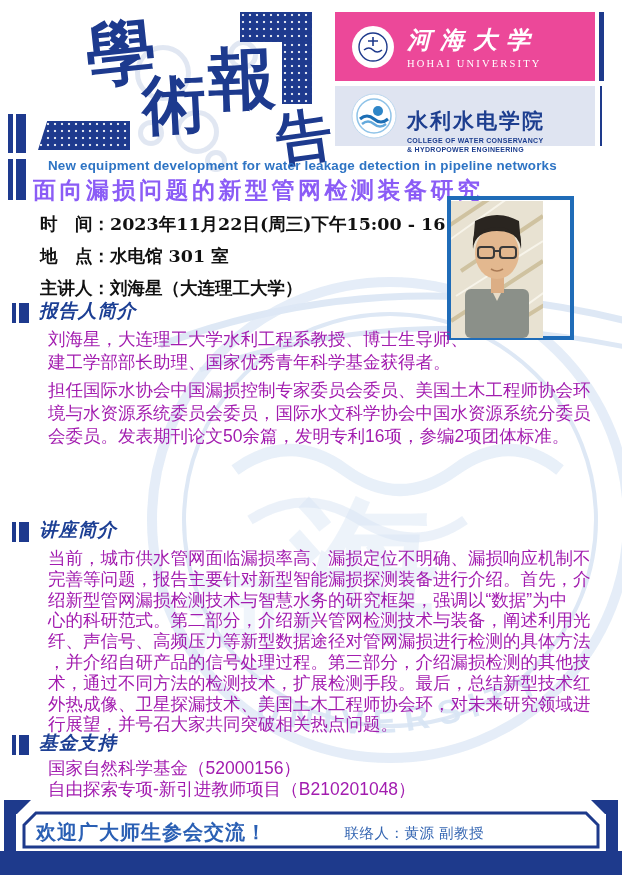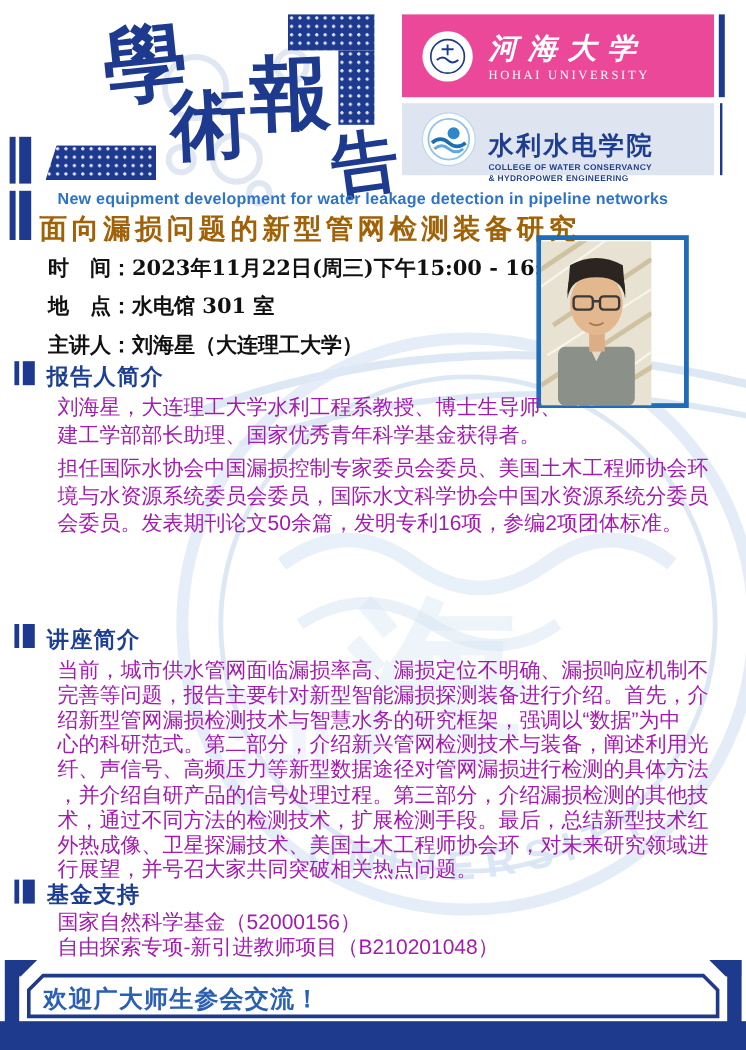--- a/index.html
+++ b/index.html
@@ -47,38 +47,38 @@
   .dbar-thin  { position:absolute; width:5px;  background:#1e3a8e; z-index:2; }
   .dbar-thick { position:absolute; width:10px; background:#1e3a8e; z-index:2; }
 
   
   .title-en {
     position:absolute; left:33px; top:158px; z-index:2;
     color:#2e74c4; font-size:13.4px; font-weight:bold; letter-spacing:.2px;margin-left:15px;
   }
   .title-cn {
     position:absolute; left:33px; top:175px; z-index:2;
-    color:#a16207; font-size:23px; font-weight:bold; letter-spacing:3.5px;
+    color:#8b5cf6; font-size:23px; font-weight:bold; letter-spacing:3.5px;
     font-family:"DejaVu Serif","Liberation Serif",serif;
   }
 
   
   .info { position:absolute; left:40px; top:213px; z-index:2;
     font-family:"DejaVu Serif","Liberation Serif",serif; color:#111; font-size:17.5px; font-weight:bold; }
   .info-row { display:flex; margin-bottom:10px; line-height:22px; }
   .info-label { white-space:pre; }
 
   
   .photo-frame { position:absolute; left:447px; top:196px; width:127px; height:144px;
     border:4px solid #1f6cb8; z-index:2; }
   .photo { position:absolute; left:451px; top:201px; width:92px; height:137px; z-index:3; }
 
   
   .sec { position:absolute; left:12px; z-index:2; width:598px; }
-  .sec-head { display:flex; align-items:flex-start; height:22px; }
+  .sec-head { display:flex; align-items:flex-end; height:22px;font-style:italic; }
   .mk-thin  { width:4px; height:20px; background:#1e3a8e; }
   .mk-thick { width:10px; height:20px; background:#1e3a8e; margin-left:3px; }
   .sec-title { margin-left:10px; color:#1c3f94; font-size:18.5px; font-weight:bold;
     font-family:"DejaVu Serif","Liberation Serif",serif; letter-spacing:1px; }
   .para {
     margin-left:36px; margin-top:5px; white-space:pre-line;
     font-family:Liberation Sans, sans-serif;
     color:#a21caf; font-size:17.5px; line-height:23px;
   }
   .para.tight { line-height:20.8px; margin-top:6px; }
@@ -257,15 +257,16 @@
   <div class="footer">
     <div class="f-band"></div>
     <div class="f-left"></div>
     <div class="f-left-top"></div>
     <div class="f-right"></div>
     <div class="f-right-top"></div>
     <svg class="f-pin" width="622" height="76">
       <path d="M 24 48 L 24 26 L 36 14 L 586 14 L 598 26 L 598 48 L 24 48 Z" fill="none" stroke="#1e3a8c" stroke-width="3"></path>
     </svg>
     <div class="f-welcome">欢迎广大师生参会交流！</div>
+    <div class="f-contact">联络人：黄源 副教授</div>
   </div>
 
 </div>
 
 </body></html>

